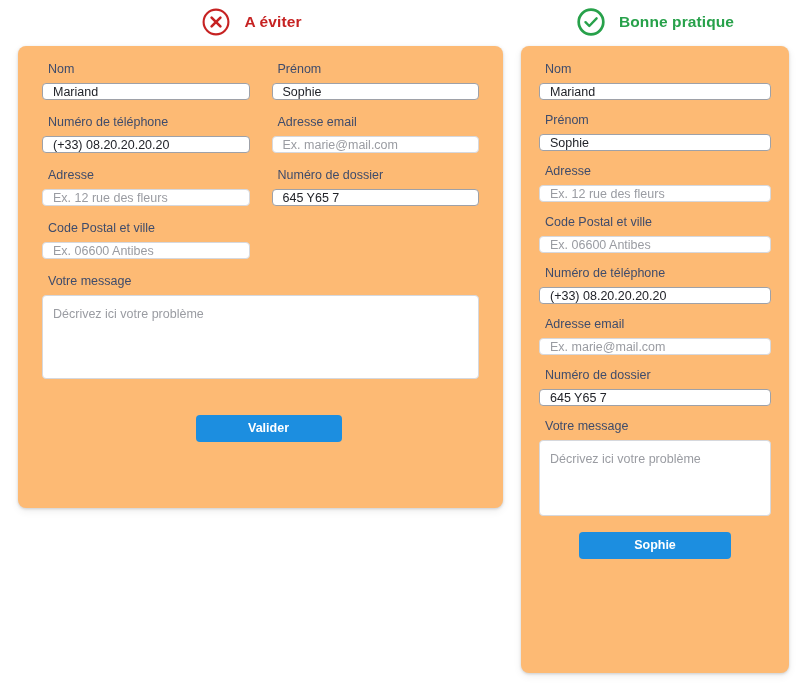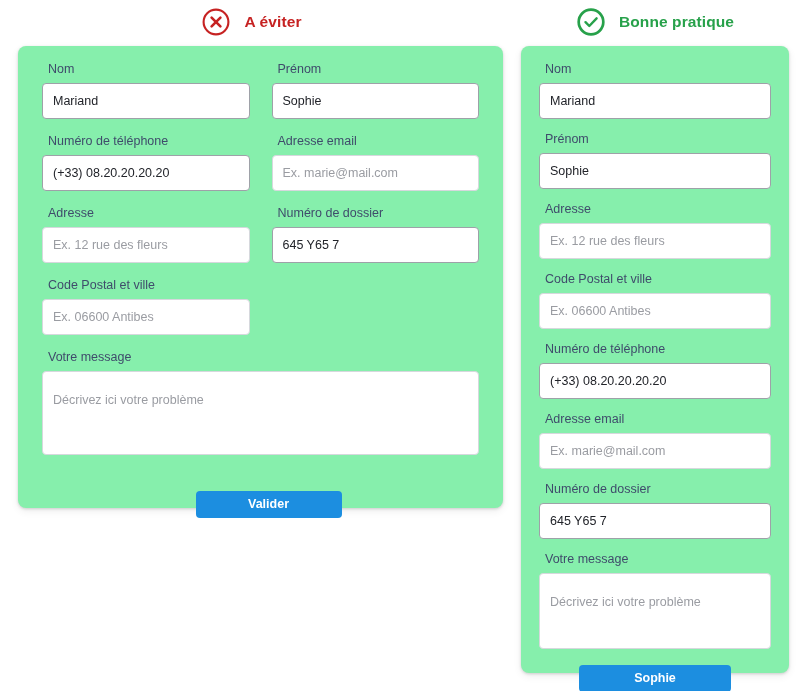--- a/index.html
+++ b/index.html
@@ -47,21 +47,21 @@
   .status-icon {
     width: 30px;
     height: 30px;
     flex: 0 0 30px;
     display: block;
   }
 
   
   .panel {
     position: absolute;
-    background: #86efac;
+    background: #fdba74;
     border-radius: 8px;
     box-shadow: 0 1px 3px rgba(0,0,0,.16), 0 3px 8px rgba(0,0,0,.07);
   }
   .panel.bad  { left: 18px;  top: 46px; width: 485px; height: 462px; }
   .panel.good { left: 521px; top: 46px; width: 268px; height: 627px; }
 
   .panel-inner { padding: 16px 24px 0 24px; }
   .panel.good .panel-inner { padding: 16px 18px 0 18px; }
 
   
@@ -80,21 +80,21 @@
     display: block;
     color: #3f4c6b;
     font-size: 12.5px;
     line-height: 15px;
     margin: 0 0 6px 6px;
   }
 
   .input-box {
     box-sizing: border-box;
     width: 100%;
-    height: 36px;
+    height: 17px;
     background: #ffffff;
     border: 1px solid #d6d8dd;
     border-radius: 4px;
     padding: 0 10px;
     display: flex;
     align-items: center;
     font-size: 12.5px;
     color: #9a9ca2;
     font-family: "Liberation Sans", sans-serif;
     overflow: hidden;
@@ -105,21 +105,21 @@
     color: #22242a;
   }
 
   .textarea-box {
     box-sizing: border-box;
     width: 100%;
     height: 84px;
     background: #ffffff;
     border: 1px solid #d6d8dd;
     border-radius: 4px;
-    padding: 20px 10px;
+    padding: 10px 10px;
     font-size: 12.5px;
     color: #9a9ca2;
     line-height: 16px;
   }
   .panel.good .textarea-box { height: 76px; }
 
   
   .submit-row {
     display: flex;
     justify-content: center;

